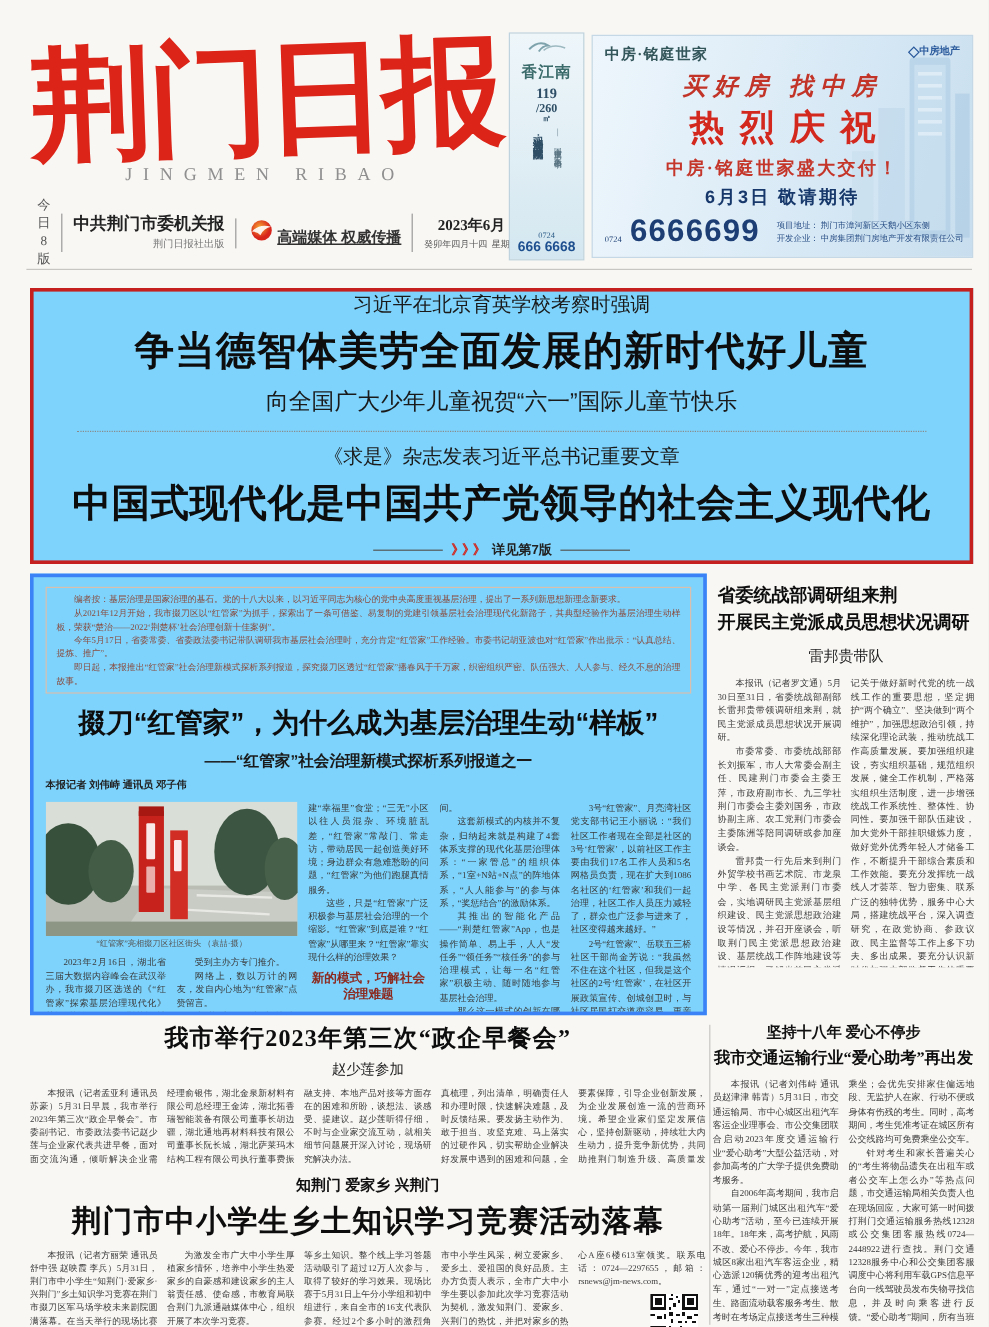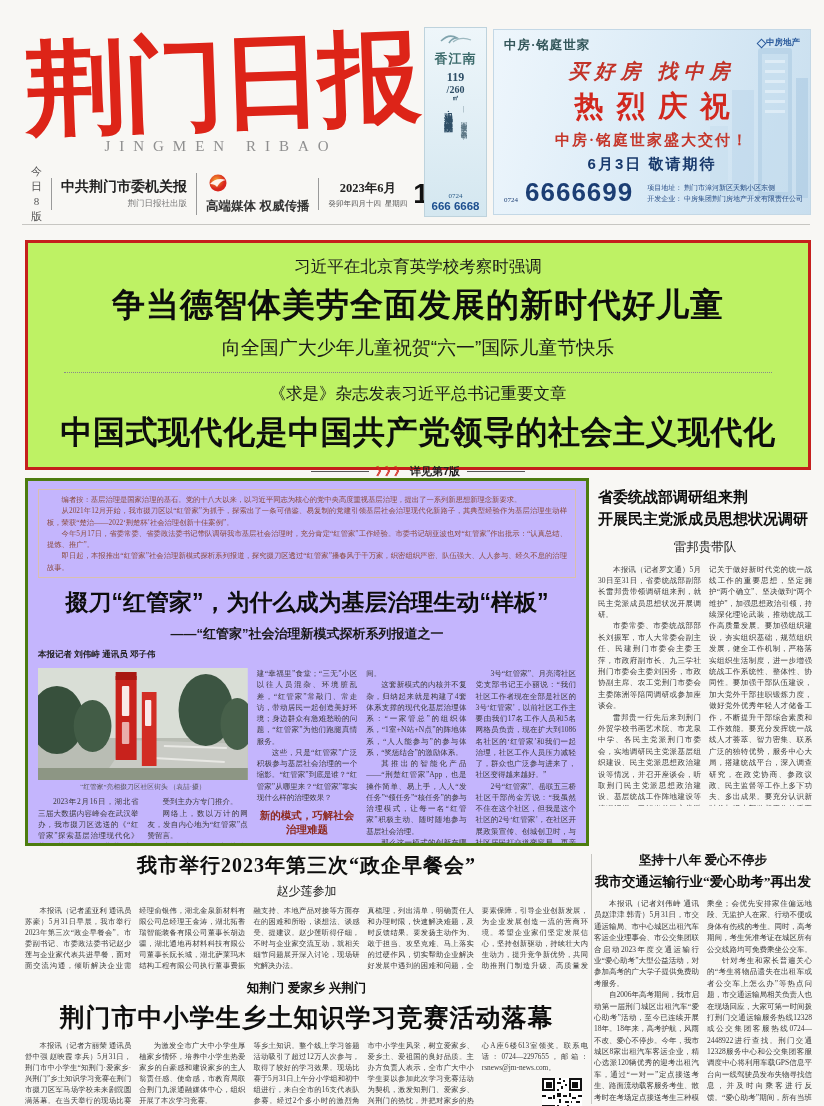--- a/index.html
+++ b/index.html
@@ -12,21 +12,21 @@
   .mast-title { text-align:center; font-size:102px; line-height:1.18; font-weight:700;
     color:#dd2418; transform:rotate(-2deg); font-family:"Liberation Serif", serif; letter-spacing:-4px; }
   .mast-roman { text-align:center; font-size:15px; letter-spacing:9px; color:#8f8f8f;
     margin-top:-6px; font-family:"Liberation Serif", serif; }
   .mast-bar { display:flex; align-items:center; margin-top:9px; }
   .mast-cell { padding:0 9px; }
   .mast-cell + .mast-cell { border-left:1px solid #9a9a9a; }
   .ed-info { font-size:11px; color:#555; line-height:1.35; text-align:center; }
   .organ { font-size:14px; font-weight:700; color:#222; font-family:"Liberation Sans", sans-serif; white-space:nowrap; }
   .publisher { font-size:8.5px; color:#777; text-align:right; margin-top:2px; }
-  .slogan-cell { display:flex; flex-direction:column; align-items:flex-start; gap:1px; }
+  .slogan-cell { display:flex; flex-direction:row; align-items:flex-end; gap:1px;text-decoration:underline; }
   .slogan { font-size:12.5px; font-weight:700; color:#333; font-family:"Liberation Sans", sans-serif; white-space:nowrap; }
   .date-cell { display:flex; align-items:center; gap:6px; }
   .date-main { font-size:12.5px; font-weight:700; color:#222; text-align:center; white-space:nowrap; }
   .date-sub { font-size:7.5px; color:#555; margin-top:2px; white-space:nowrap; }
   .date-day { font-size:28px; font-weight:900; color:#111; font-family:"Liberation Sans", sans-serif; }
   .mast-rule { position:absolute; left:22px; top:224px; width:788px; height:1px; background:#c7c6c2; }
 
   
   .side-ad { position:absolute; left:424px; top:27px; width:63px; height:190px;
     background:linear-gradient(180deg,#eef6fa,#d4e7f0); border:1px solid #bed3dd;
@@ -60,36 +60,36 @@
     position:relative; font-family:"Liberation Sans", sans-serif; letter-spacing:2px; }
   .ad-bottom { display:flex; align-items:flex-end; gap:7px; margin-top:7px; position:relative; }
   .ad-code { font-size:7px; color:#1c3e74; }
   .ad-phone { font-size:26px; font-weight:900; color:#1c3e74; line-height:.9; letter-spacing:1px;
     font-family:"Liberation Sans", sans-serif; }
   .ad-div { width:1px; height:22px; background:#5a7aa0; }
   .ad-addr { font-size:7px; color:#2a4f86; line-height:1.5; white-space:nowrap; }
 
   
   .headline-box { position:absolute; left:25px; top:240px; width:786px; height:230px;
-    border:3px solid #c5201d; background:#bef264; padding-top:13px; text-align:center; }
+    border:3px solid #c5201d; background:#7dd3fc; text-align:center; }
   .hb-kicker { font-size:16.5px; color:#1a1a1a; font-family:"Liberation Sans", sans-serif; }
   .hb-h1 { font-size:33px; font-weight:900; color:#0d0d0d; margin-top:5px; letter-spacing:1px;
     font-family:"Liberation Sans", sans-serif; white-space:nowrap; }
   .hb-deck { font-size:19px; color:#1a1a1a; margin-top:7px; font-family:"Liberation Sans", sans-serif; }
   .hb-dots { border-top:1.5px dotted #8a8a8a; margin:11px 36px 10px; }
   .hb-h2 { font-size:32px; font-weight:900; color:#0d0d0d; margin-top:6px; letter-spacing:.5px;
     font-family:"Liberation Sans", sans-serif; white-space:nowrap; }
   .hb-more { display:flex; align-items:center; justify-content:center; gap:7px; margin-top:9px; }
   .hb-line { width:58px; height:1px; background:#555; }
   .hb-arrows { color:#d2281e; font-weight:900; font-size:11px; letter-spacing:-2px; }
   .hb-more-text { font-size:11px; font-weight:700; color:#222; font-family:"Liberation Sans", sans-serif; }
 
   
   .feature-box { position:absolute; left:25px; top:478px; width:564px; height:368px;
-    border:3px solid #4d7c0f; background:#c4b5fd; padding:8px 10px; overflow:hidden; }
+    border:3px solid #3b82f6; background:#7dd3fc; padding:8px 10px; overflow:hidden; }
   .ed-note { border:1px solid #d9bfae; padding:4px 8px; color:#8a4a3c; font-size:7.3px;
     line-height:1.55; text-align:justify; }
   .ed-note p { text-indent:2em; }
   .feat-headline { text-align:center; font-size:23px; font-weight:900; color:#0d0d0d; margin-top:9px;
     font-family:"Liberation Sans", sans-serif; white-space:nowrap; }
   .feat-deck { text-align:center; font-size:13px; font-weight:600; color:#1a1a1a; margin-top:7px;
     font-family:"Liberation Sans", sans-serif; }
   .feat-byline { font-size:8.5px; font-weight:700; color:#222; margin-top:6px;
     font-family:"Liberation Sans", sans-serif; }
   .feat-body { display:grid; grid-template-columns:repeat(5,1fr); gap:9px; margin-top:7px;

